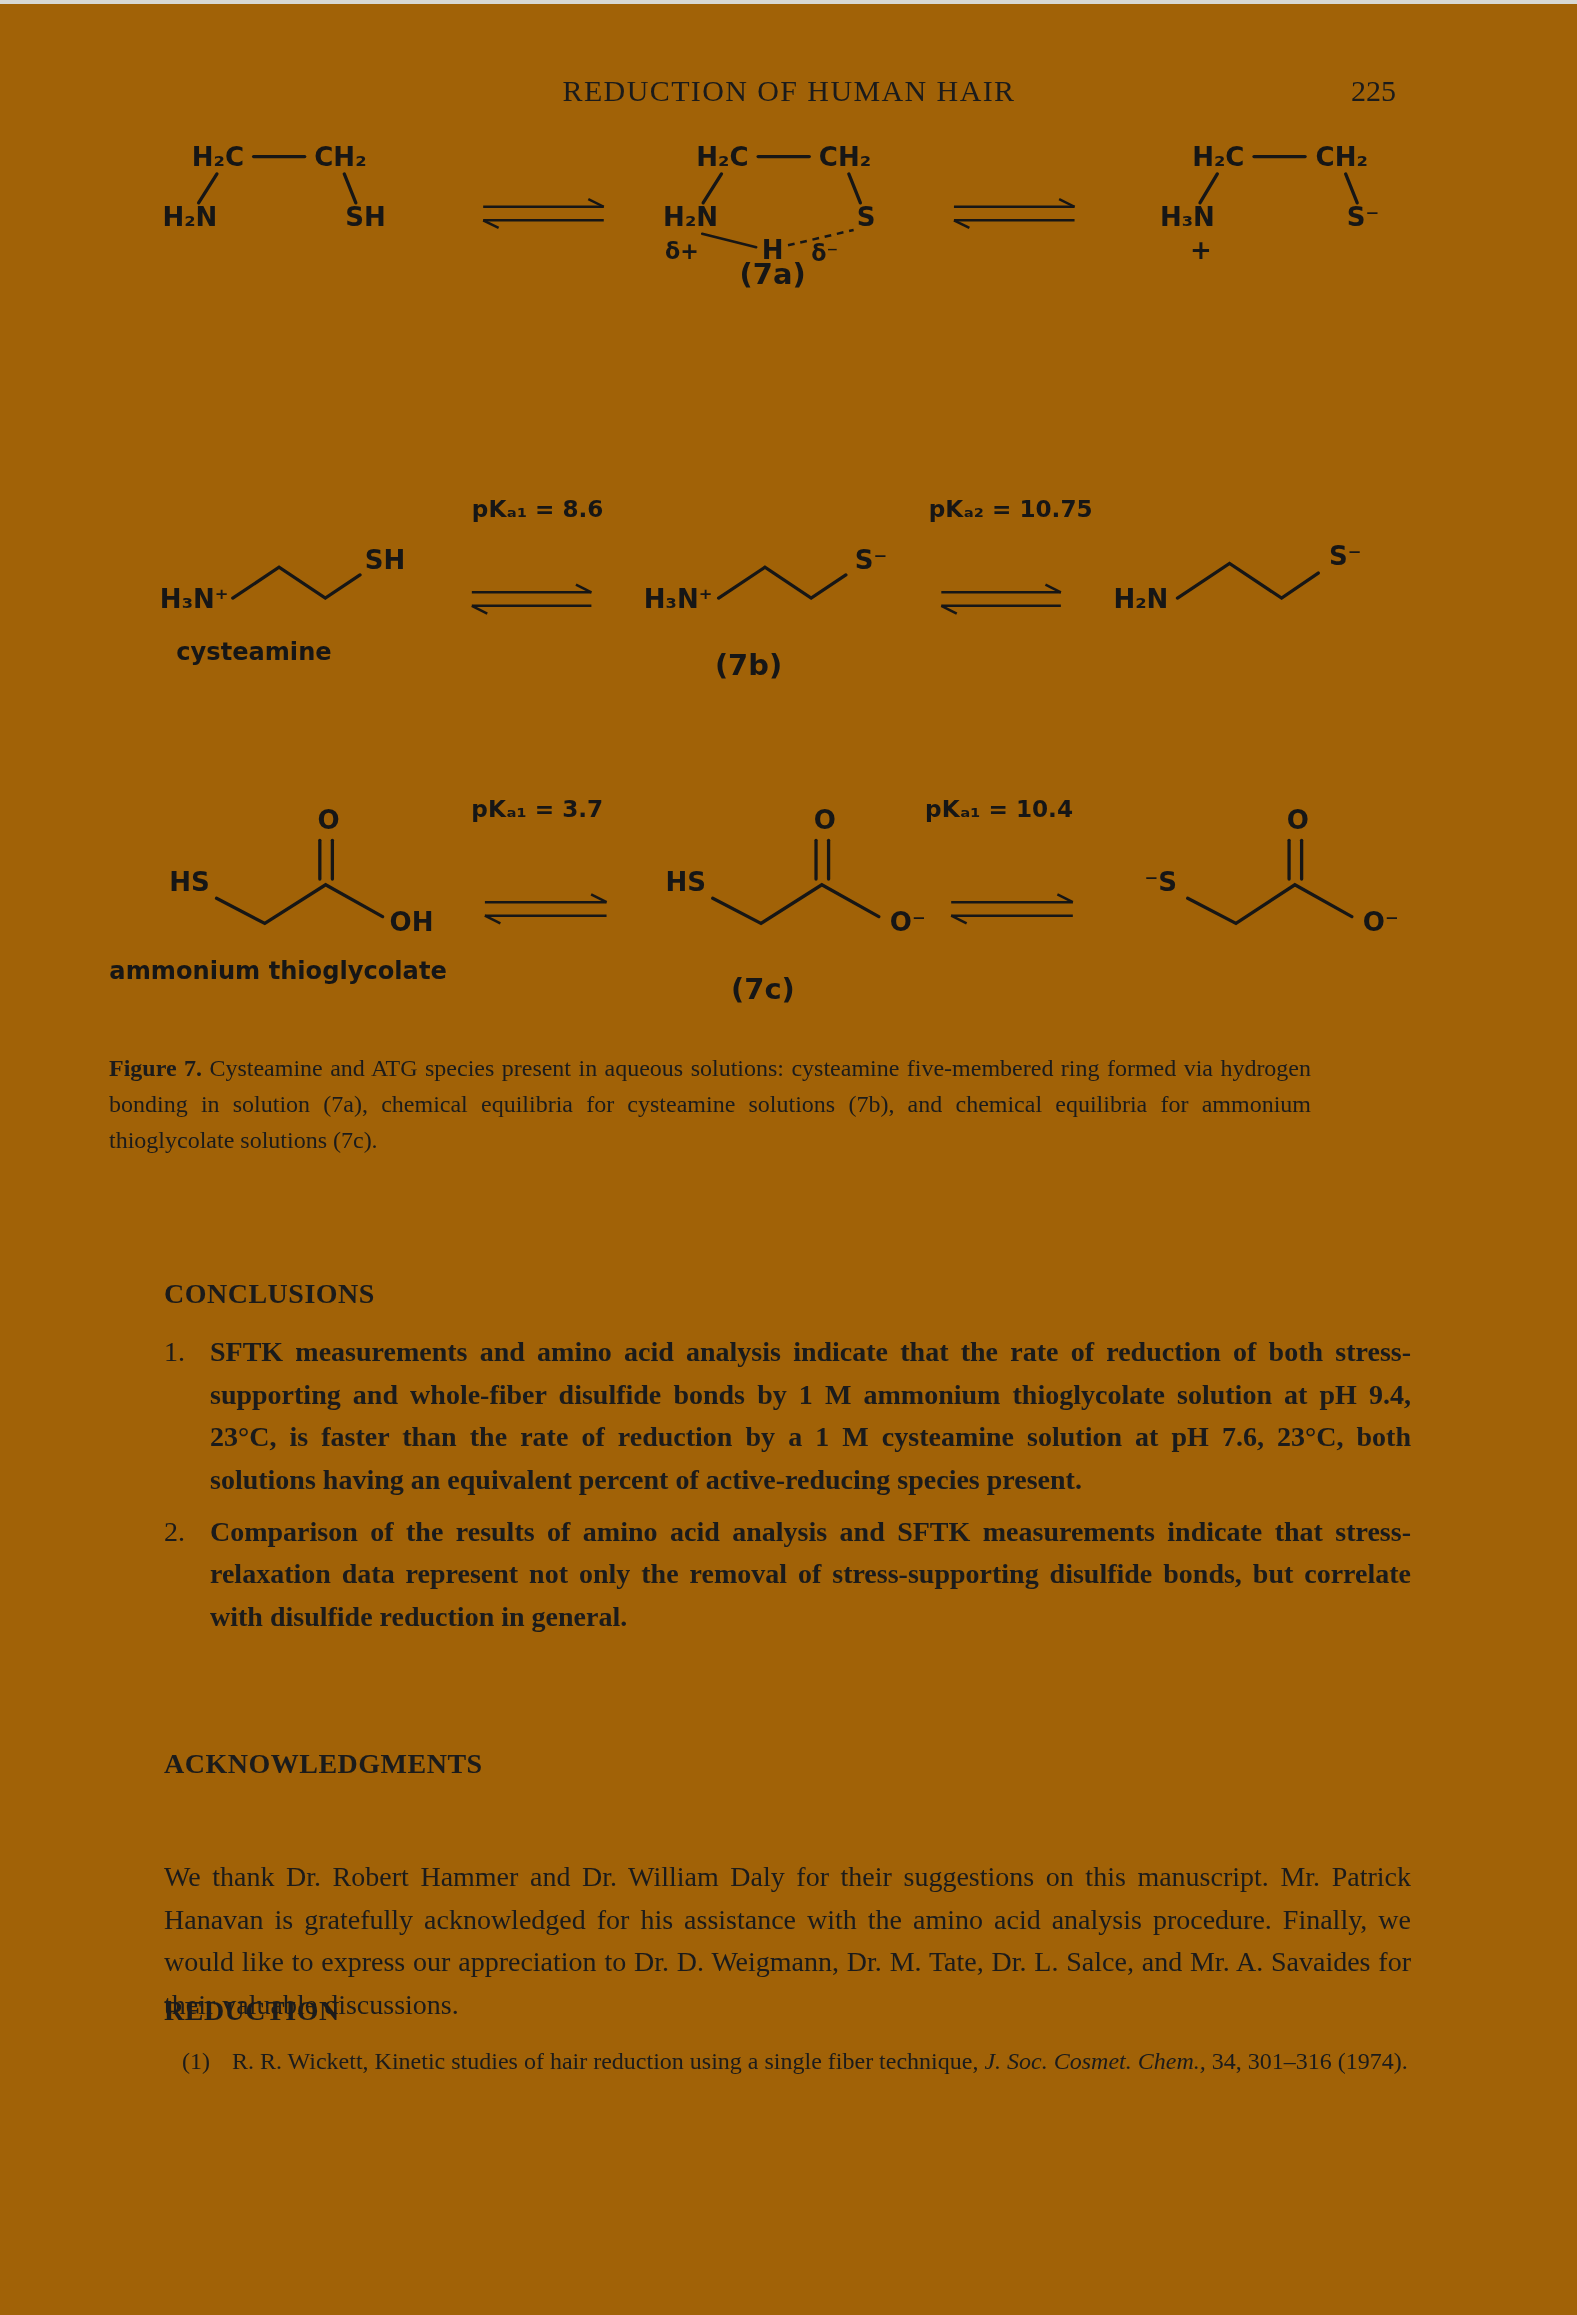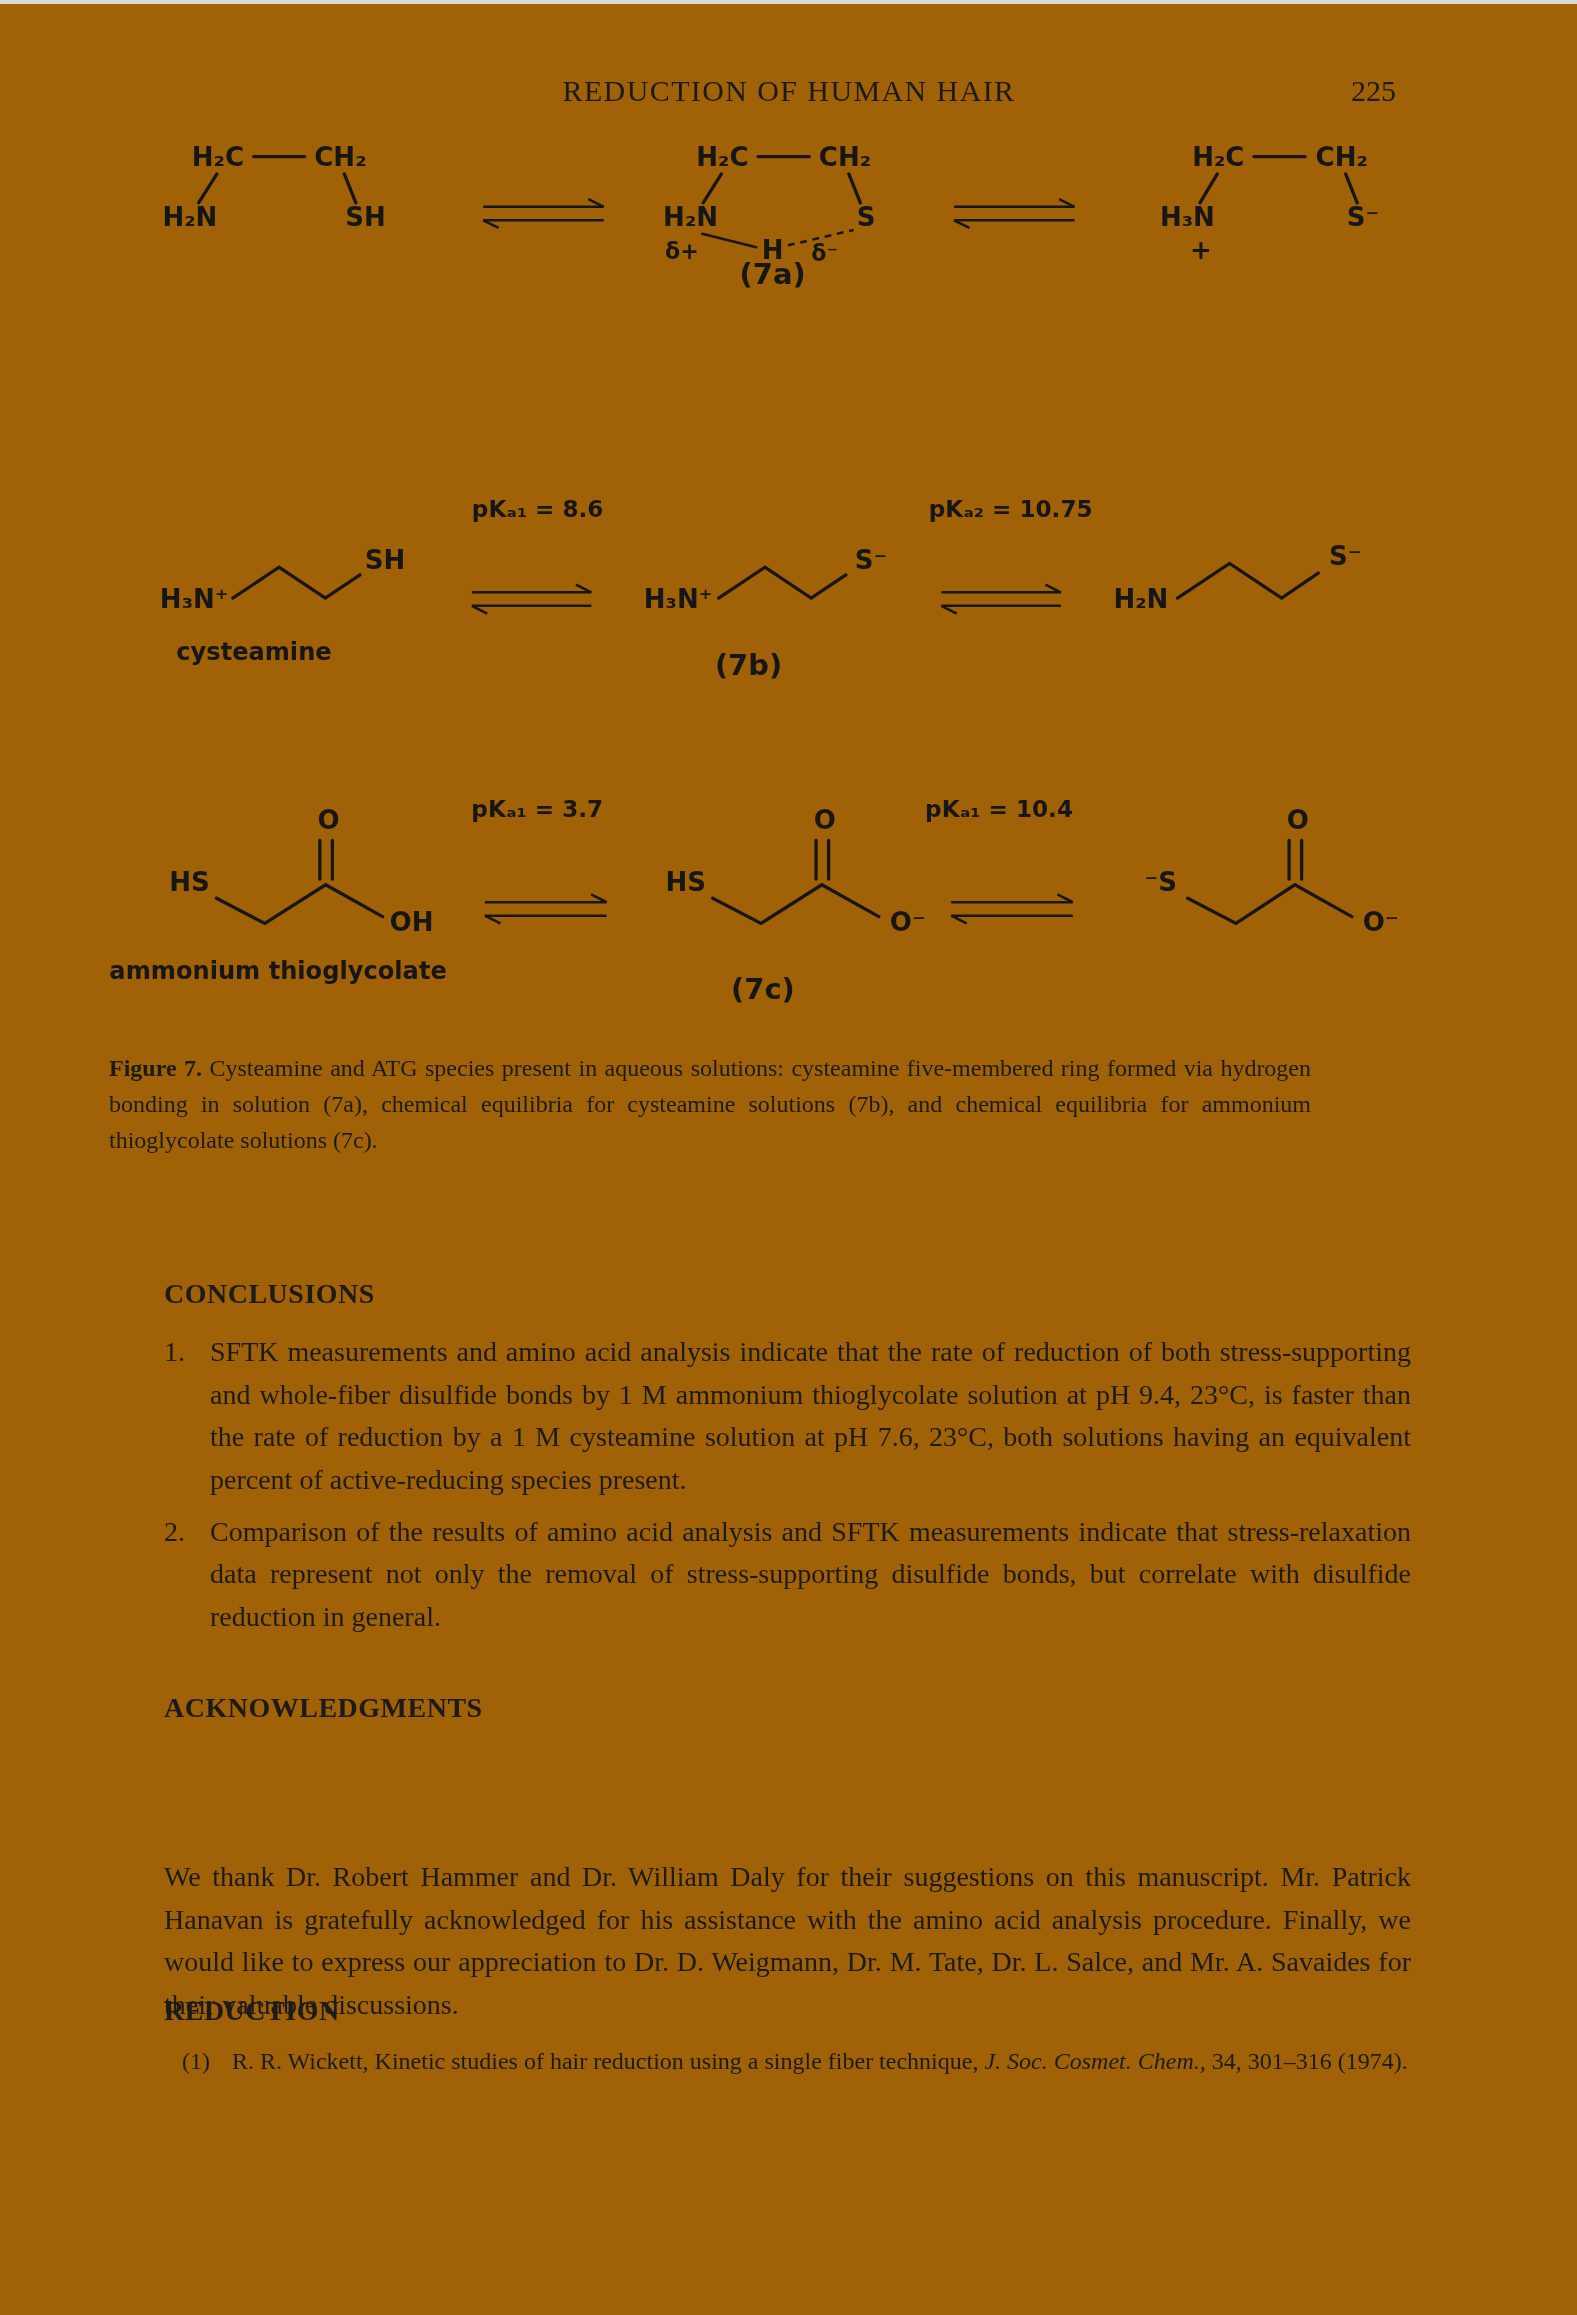--- a/index.html
+++ b/index.html
@@ -44,22 +44,22 @@
   #para1 { top:1147px; }
   .section-heading {
     position:absolute; left:164px;
     font-size:28px; font-weight:bold; letter-spacing:0.5px;
     margin:0;
   }
   #conclusions-heading { top:1274px; }
   #conclusions-list { position:absolute; top:1327px; left:164px; width:1247px; }
   .list-item { display:flex; margin-bottom:9.7px; font-size:28px; line-height:1.52; }
   .list-item .num { flex:none; width:46px; }
-  .list-item .item-text { flex:1; text-align:justify; }
-  #ack-heading { top:1688px; }
+  .list-item .item-text { flex:1; text-align:justify;font-weight:bold; }
+  #ack-heading { top:1744px; }
   #ack-body { top:1824px; }
   #ref-heading { top:1991px; }
   #ref-list { position:absolute; top:2039px; left:182px; width:1236px; }
   .ref-item { display:flex; font-size:24px; line-height:1.5; }
   .ref-item .marker { flex:none; width:50px; }
   .ref-item .ref-text { flex:1; }
   .ref-item .journal { font-style:italic; }
 </style>
 </head>
 <body>

